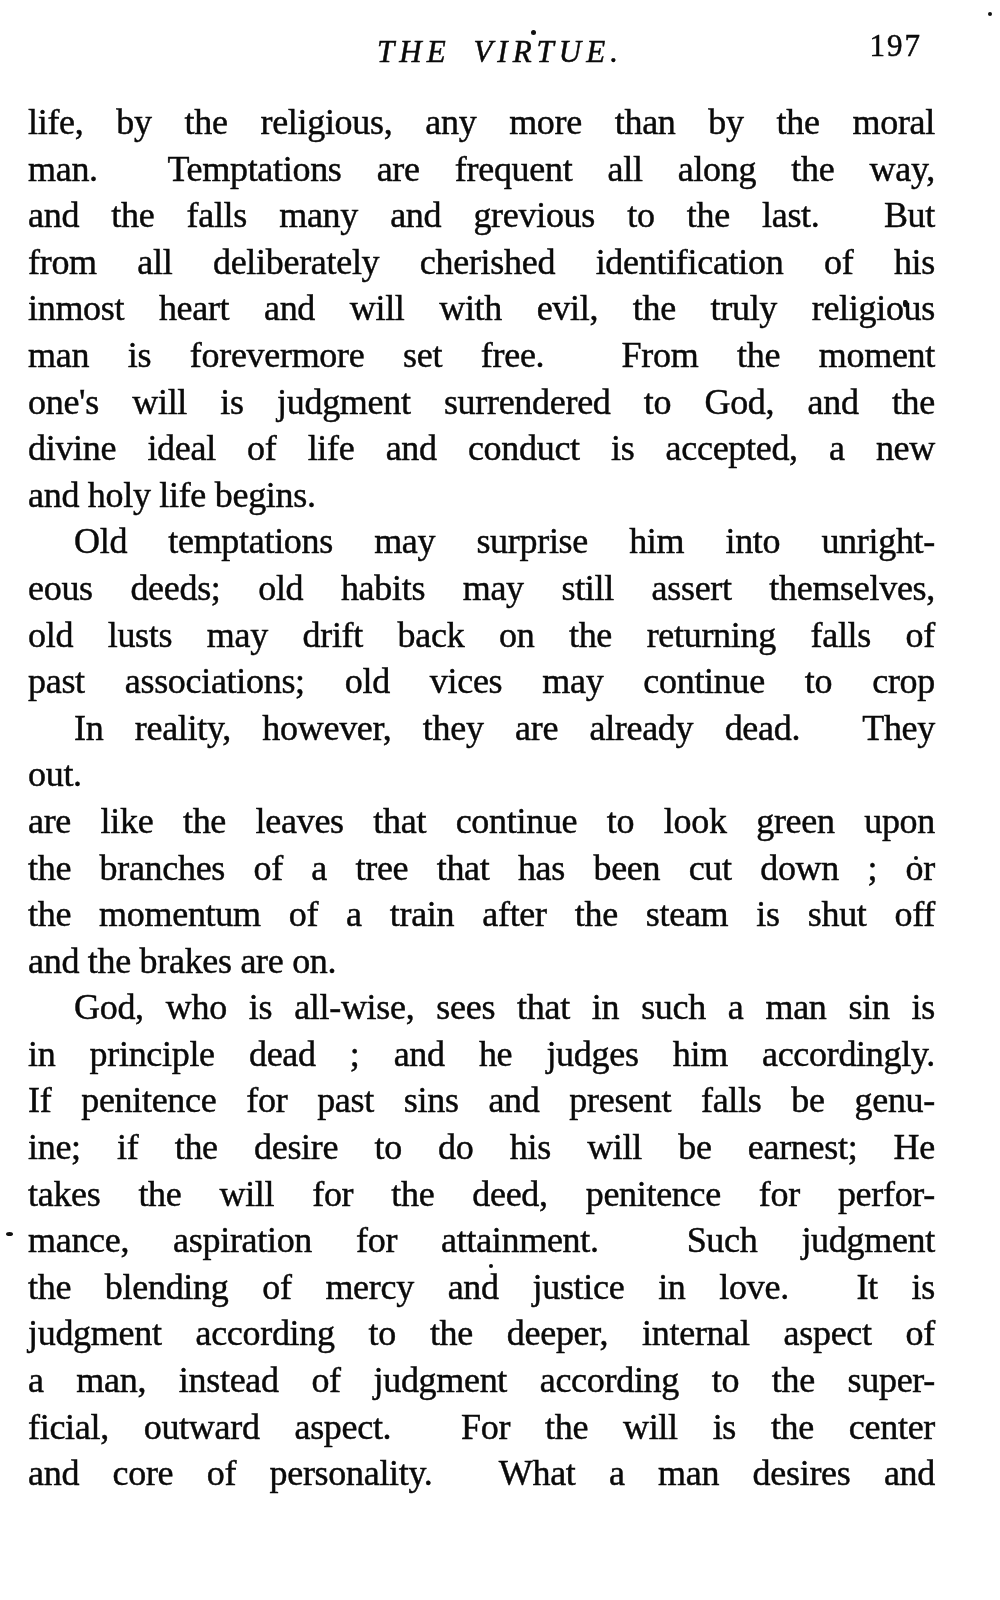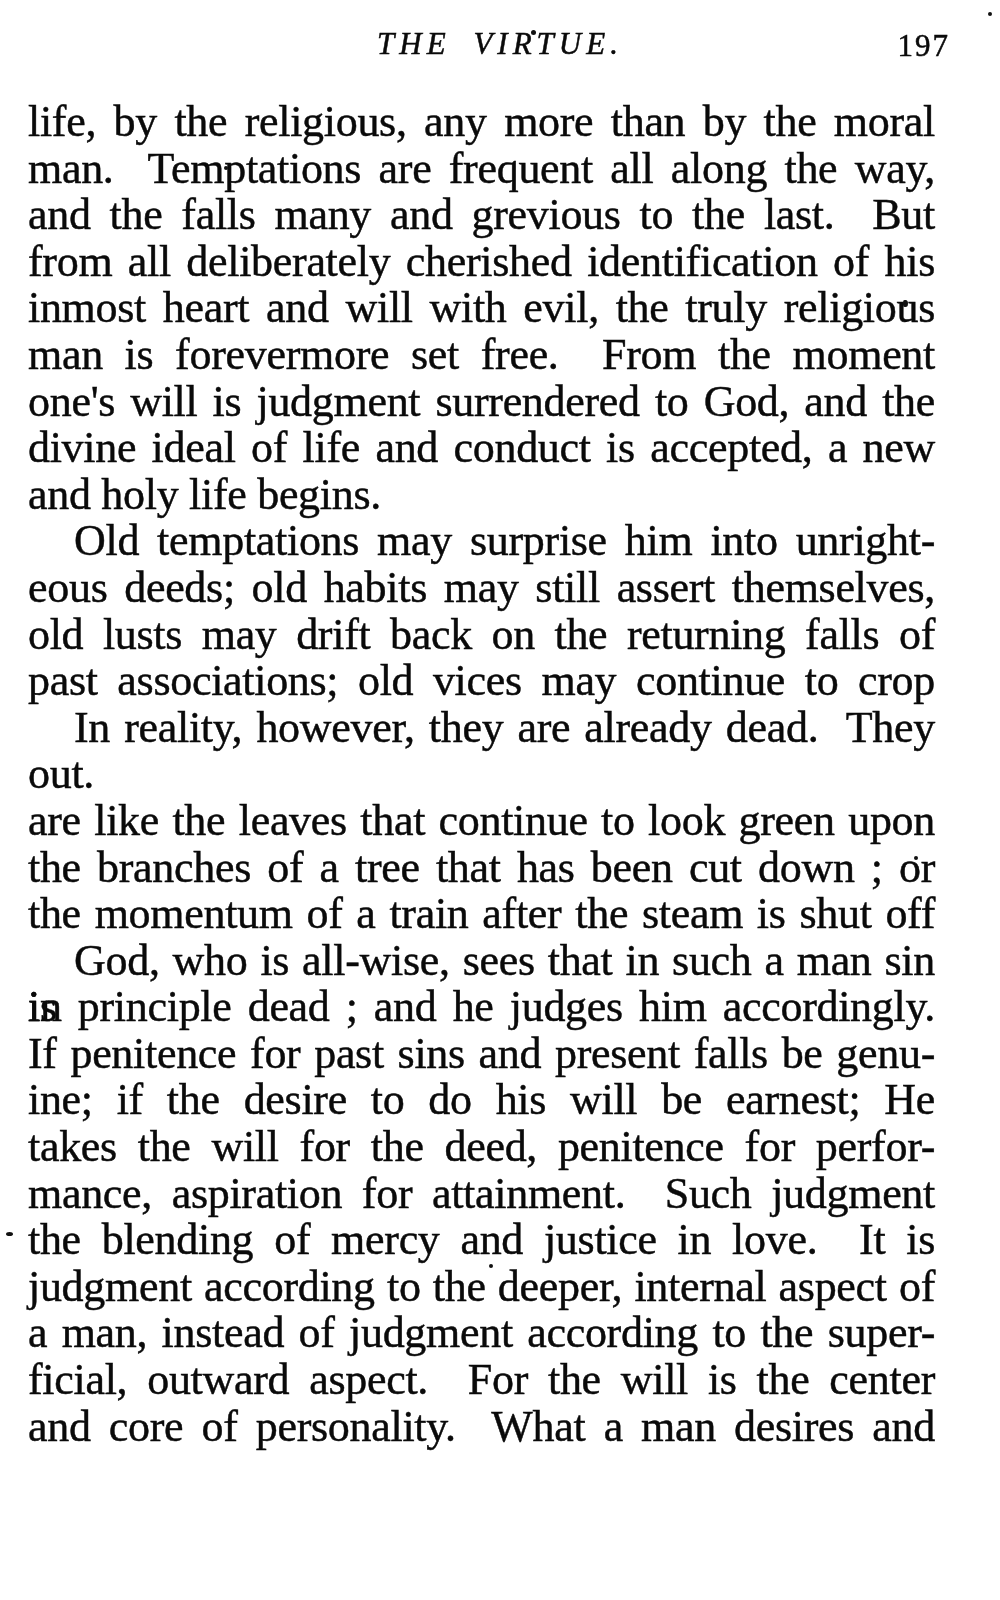--- a/index.html
+++ b/index.html
@@ -26,37 +26,38 @@
   }
   .head-title {
     position: absolute;
     left: 0;
     right: 0;
     text-align: center;
     font-style: italic;
     font-size: 31px;
     letter-spacing: 5px;
     word-spacing: 10px;
+    margin-top: 8px;
     -webkit-text-stroke: 0.5px #0a0a0a;
   }
   .head-pagenum {
     position: absolute;
-    right: 50px;
+    right: 78px;
     top: 2px;
     font-size: 31px;
     letter-spacing: 2px;
     -webkit-text-stroke: 0.5px #0a0a0a;
   }
   
   .text-body {
     position: absolute;
     top: 99px;
     left: 28px;
     width: 907px;
-    font-size: 44px;
+    font-size: 36px;
     letter-spacing: -0.3px;
     line-height: 46.6px;
     -webkit-text-stroke: 0.45px #0a0a0a;
   }
   .line {
     text-align: justify;
     text-align-last: justify;
     white-space: normal;
     height: 46.6px;
     overflow: visible;
@@ -104,20 +105,21 @@
       <div class="line flush">and holy life begins.</div>
       <div class="line indent">Old temptations may surprise him into unright-</div>
       <div class="line">eous deeds; old habits may still assert themselves,</div>
       <div class="line">old lusts may drift back on the returning falls of</div>
       <div class="line">past associations; old vices may continue to crop</div>
       <div class="line indent">In reality, however, they are already dead.&nbsp; They</div>
       <div class="line flush">out.</div>
       <div class="line">are like the leaves that continue to look green upon</div>
       <div class="line">the branches of a tree that has been cut down ; or</div>
       <div class="line">the momentum of a train after the steam is shut off</div>
+      <div class="line flush">and the brakes are on.</div>
       <div class="line indent">God, who is all-wise, sees that in such a man sin is</div>
       <div class="line">in principle dead ; and he judges him accordingly.</div>
       <div class="line">If penitence for past sins and present falls be genu-</div>
       <div class="line">ine; if the desire to do his will be earnest; He</div>
       <div class="line">takes the will for the deed, penitence for perfor-</div>
       <div class="line">mance, aspiration for attainment.&nbsp; Such judgment</div>
       <div class="line">the blending of mercy and justice in love.&nbsp; It is</div>
       <div class="line">judgment according to the deeper, internal aspect of</div>
       <div class="line">a man, instead of judgment according to the super-</div>
       <div class="line">ficial, outward aspect.&nbsp; For the will is the center</div>

